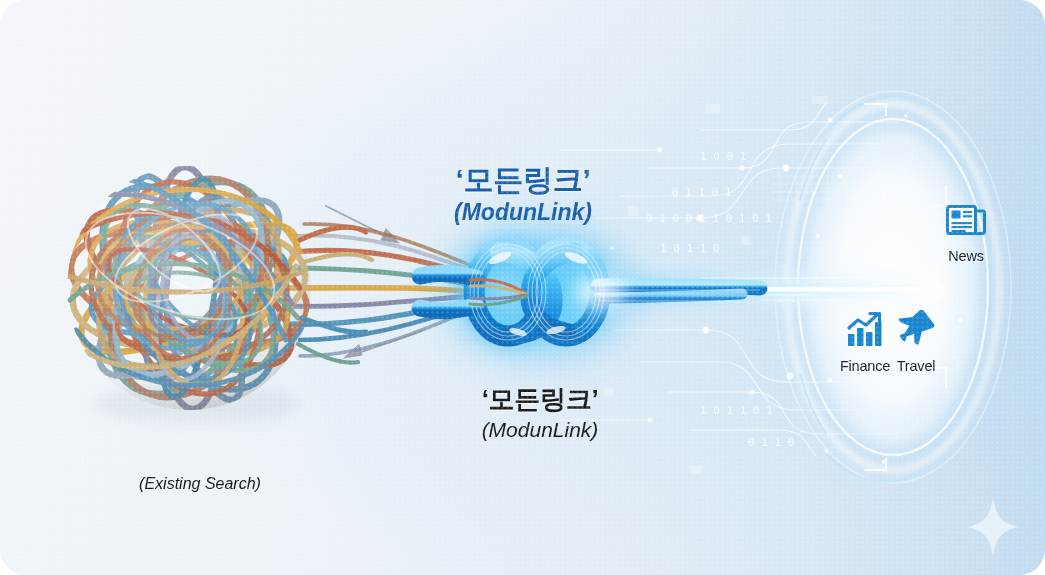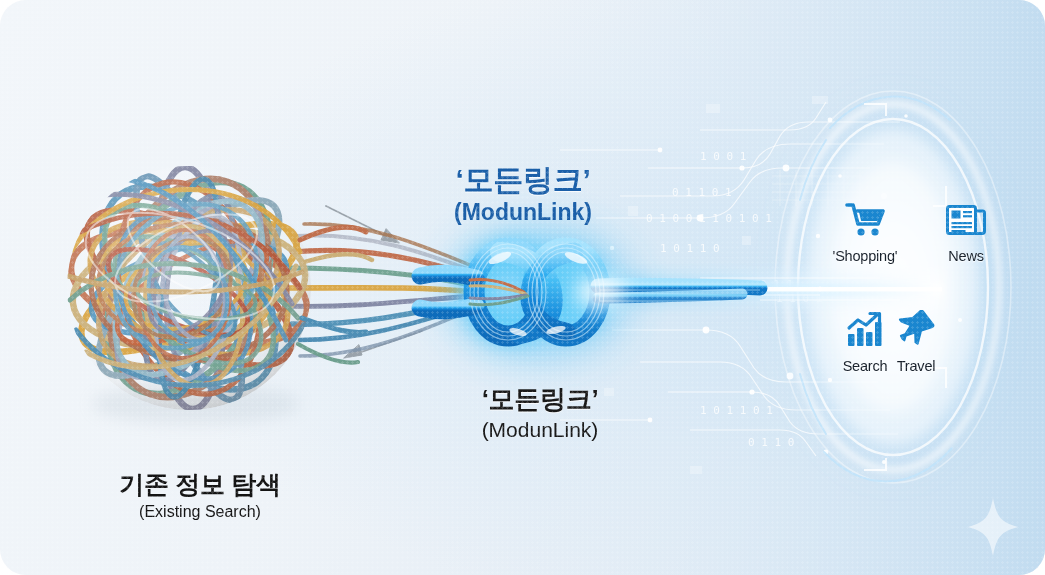--- a/index.html
+++ b/index.html
@@ -20,21 +20,21 @@
     background-image:
       radial-gradient(rgba(255,255,255,.55) 1px, transparent 1.2px);
     background-size:5px 5px;opacity:.28;
   }
   .layer{position:absolute;inset:0;}
   svg.layer{display:block;}
 
   
   .lbl{position:absolute;text-align:center;line-height:1.12;user-select:none;margin-top:30px;}
   .lbl .ko{font-weight:700;letter-spacing:-.3px;display:block;}
-  .lbl .en{display:block;}
+  .lbl .en{display:block;font-style:italic;}
 
   #label-modunlink-top{left:328px;top:133px;width:390px;}
   #label-modunlink-top .ko{font-size:30px;color:#1b5fa8;text-shadow:0 1px 0 rgba(255,255,255,.8);}
   #label-modunlink-top .en{font-size:23px;font-weight:700;color:#1b5fa8;margin-top:3px;}
 
   #label-modunlink-bottom{left:345px;top:355px;width:390px;}
   #label-modunlink-bottom .ko{font-size:26px;color:#1a1a1a;text-shadow:0 1px 0 rgba(255,255,255,.7);}
   #label-modunlink-bottom .en{font-size:21px;font-weight:400;color:#1a1a1a;margin-top:4px;}
 
   #label-existing-search{left:10px;top:440px;width:380px;}
@@ -418,35 +418,23 @@
     <span class="ko">‘모든링크’</span>
     <span class="en">(ModunLink)</span>
   </div>
 
   <div class="lbl" id="label-modunlink-bottom">
     <span class="ko">‘모든링크’</span>
     <span class="en">(ModunLink)</span>
   </div>
 
   <div class="lbl" id="label-existing-search">
-    <span class="ko">기존 정보 탐색</span>
     <span class="en">(Existing Search)</span>
   </div>
 
-  <div class="icon-cell" id="icon-shopping">
-    <span class="glyph">
-      <svg width="42" height="40" viewBox="0 0 42 40" aria-hidden="true">
-        <path d="M3 5 h6 l5 19 h20 l5 -13 H13" fill="none" stroke="#1a86cf" stroke-width="3.6" stroke-linecap="round" stroke-linejoin="round"></path>
-        <path d="M15 12 h22 l-3.6 9 H17.2 Z" fill="#1a86cf"></path>
-        <circle cx="17" cy="32" r="3.6" fill="#1a86cf"></circle>
-        <circle cx="31" cy="32" r="3.6" fill="#1a86cf"></circle>
-      </svg>
-    </span>
-    <span class="cap">'Shopping'</span>
-  </div>
 
   <div class="icon-cell" id="icon-news">
     <span class="glyph">
       <svg width="42" height="40" viewBox="0 0 42 40" aria-hidden="true">
         <rect x="2.5" y="6.5" width="28" height="27" rx="2" fill="#ffffff" stroke="#1a86cf" stroke-width="3"></rect>
         <path d="M30.5 11 h7 a2 2 0 0 1 2 2 v18 a2.5 2.5 0 0 1 -2.5 2.5 h-7" fill="none" stroke="#1a86cf" stroke-width="3" stroke-linejoin="round"></path>
         <rect x="6.5" y="10.5" width="9" height="8" fill="#1a86cf"></rect>
         <g fill="#1a86cf">
           <rect x="18" y="11" width="9" height="2.2"></rect>
           <rect x="18" y="15.2" width="9" height="2.2"></rect>
@@ -465,21 +453,21 @@
         <g fill="#1a86cf">
           <rect x="4" y="24" width="6.5" height="12" rx="1"></rect>
           <rect x="13" y="18" width="6.5" height="18" rx="1"></rect>
           <rect x="22" y="22" width="6.5" height="14" rx="1"></rect>
           <rect x="31" y="12" width="6.5" height="24" rx="1"></rect>
         </g>
         <path d="M5 18 L14 10 L22 15 L34 4" fill="none" stroke="#1a86cf" stroke-width="3.2" stroke-linecap="round" stroke-linejoin="round"></path>
         <path d="M26 3.5 H35.5 V13" fill="none" stroke="#1a86cf" stroke-width="3.2" stroke-linecap="round" stroke-linejoin="round"></path>
       </svg>
     </span>
-    <span class="cap">Search</span>
+    <span class="cap">Finance</span>
   </div>
 
   <div class="icon-cell" id="icon-travel">
     <span class="glyph">
       <svg width="42" height="40" viewBox="0 0 42 40" aria-hidden="true">
         <path d="M38.5 13.5 c1.6 1.4 1.1 3.6 -1 4.4 l-10.6 3.6 l-3.2 12.2 c-.2 .9 -1 1.3 -1.7 .8
                  l-2.5 -1.7 l-.3 -9 l-7.7 2.6 l-1.1 4.2 c-.2 .7 -.9 1 -1.4 .6 l-2.2 -1.7
                  l-1.8 -3.3 c-.3 -.6 0 -1.3 .7 -1.5 l4.1 -1.4 l4.6 -7.5 l-8.4 -3.2 l-1.9 -2.4
                  c-.5 -.7 -.1 -1.6 .8 -1.7 l12.4 -1.4 l6.7 -6.2 c1.8 -1.6 4 -1.5 5.1 .3 Z" fill="#1a86cf"></path>
       </svg>

